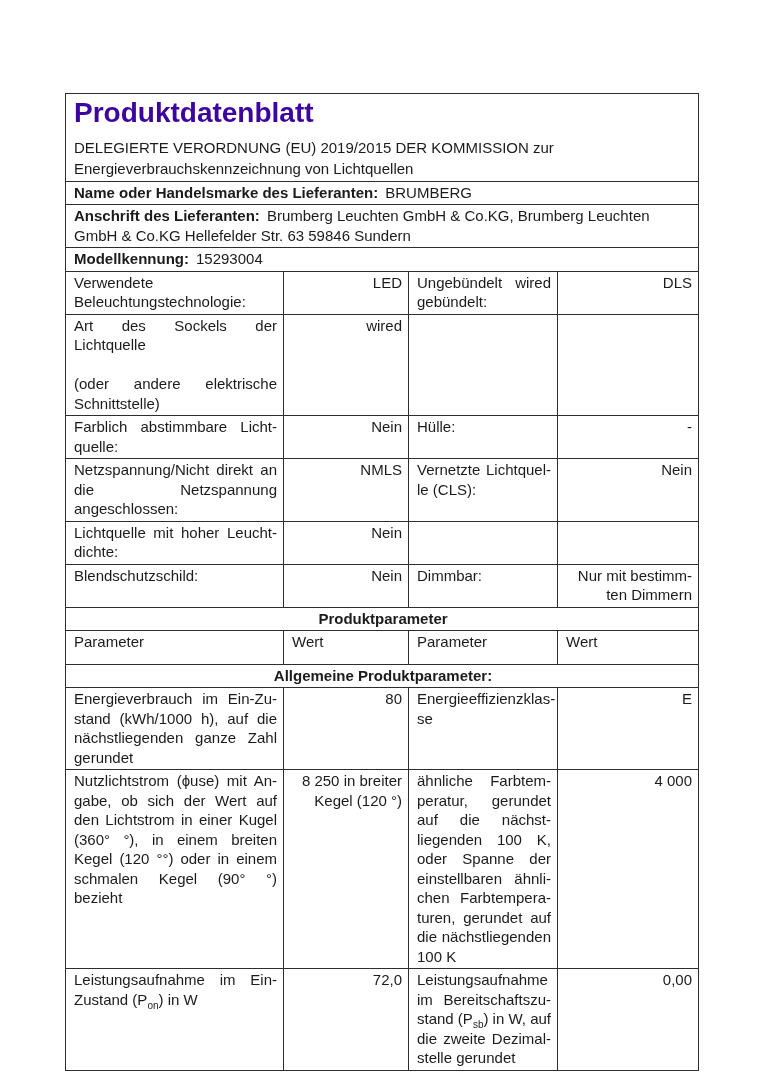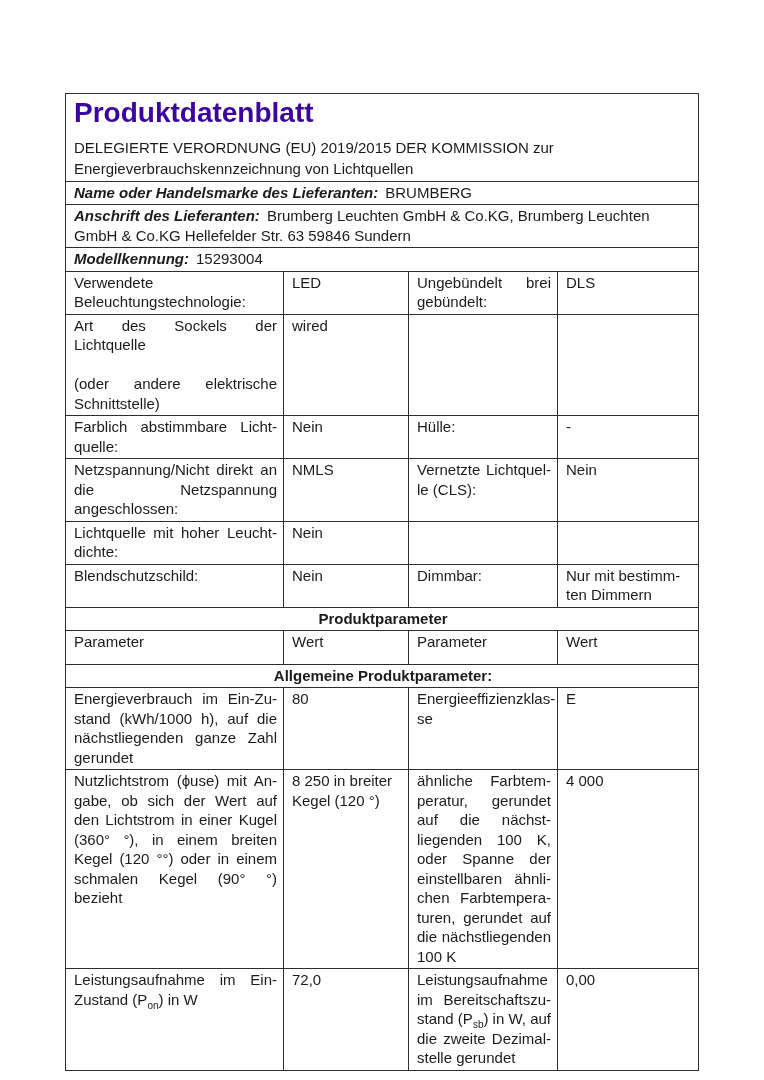--- a/index.html
+++ b/index.html
@@ -42,28 +42,28 @@
     font-weight: bold;
     color: #3d05a0;
     letter-spacing: 0px;
   }
   .subtitle {
     font-size: 15px;
     line-height: 1.35;
     white-space: pre-line;
   }
   td.info-cell { padding: 4px 9px 5px 9px; }
-  .b { font-weight: bold; font-style: italic; }
+  .b { font-weight: bold; }
   .iv { margin-left: 7px; text-align: center; }
   td.lbl {
     text-align: justify;
     white-space: pre-line;
     hyphens: manual;
   }
-  td.val { text-align: left; }
+  td.val { text-align: right; }
   td.section {
     text-align: center;
     font-weight: bold;
     padding-top: 1px;
     padding-bottom: 1px;
   }
   tr.colhead td { padding-top: 1px; padding-bottom: 12px; }
   sub { font-size: 10px; line-height: 0; }
   .footer {
     margin-top: 16px;
@@ -105,21 +105,21 @@
     </tr>
     <tr>
       <td colspan="4" class="info-cell">
         <span class="b">Modellkennung:</span><span class="iv">15293004</span>
       </td>
     </tr>
 
     <tr>
       <td class="lbl">Verwendete Beleuchtungstech­nologie:</td>
       <td class="val">LED</td>
-      <td class="lbl">Ungebündelt brei gebündelt:</td>
+      <td class="lbl">Ungebündelt wired gebündelt:</td>
       <td class="val">DLS</td>
     </tr>
     <tr>
       <td class="lbl">Art des Sockels der Lichtquelle
 
 (oder andere elektrische Schnittstelle)</td>
       <td class="val">wired</td>
       <td class="lbl"></td>
       <td class="val"></td>
     </tr>

